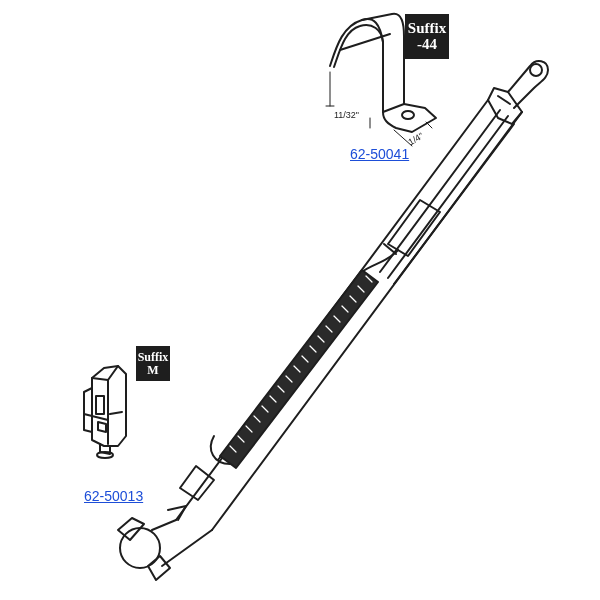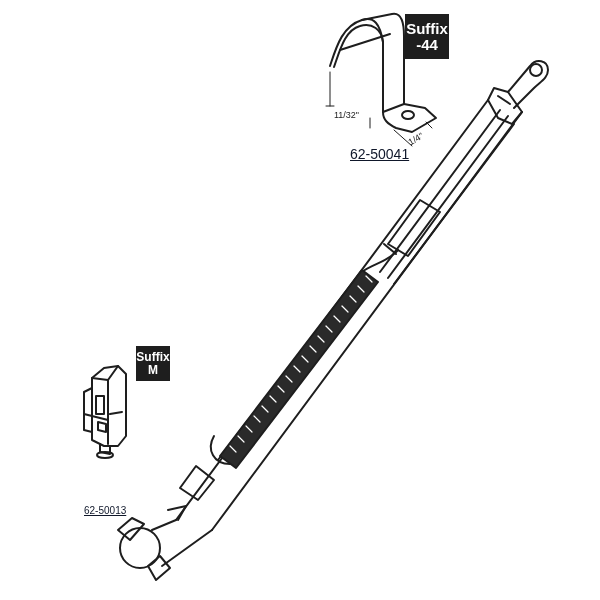--- a/index.html
+++ b/index.html
@@ -1,26 +1,26 @@
 <!DOCTYPE html>
 <html><head>
   <meta charset="utf-8">
   <style>
     html, body { margin: 0; padding: 0; background: #ffffff; }
     body { width: 600px; height: 600px; position: relative; overflow: hidden; font-family: "Liberation Sans", sans-serif; }
     .badge {
       position: absolute; background: #1e1e1e; color: #ffffff;
-      font-family: Liberation Sans, sans-serif; font-weight: bold;
+      font-family: Liberation Serif, serif; font-weight: bold;
       text-align: center; line-height: 1.05;
       display: flex; flex-direction: column; justify-content: center; align-items: center;
     }
     .badge span { display: block; }
     .part-num {
       position: absolute; font-family: "Liberation Sans", sans-serif;
-      color: #0f172a; text-decoration: underline;
+      color: #1d4ed8; text-decoration: underline;
     }
     .dim { position: absolute; font-family: "Liberation Sans", sans-serif; font-size: 9px; color: #222; }
     svg.art { position: absolute; left: 0; top: 0; }
   </style>
 </head>
 <body>
 
 <svg class="art" width="600" height="600" viewBox="0 0 600 600" xmlns="http://www.w3.org/2000/svg">
   <g fill="none" stroke="#1e1e1e" stroke-width="2" stroke-linejoin="round" stroke-linecap="round">
 
@@ -126,13 +126,13 @@
 
 <div class="badge" style="left:136px; top:346px; width:34px; height:35px; font-size:12px;">
   <span>Suffix</span>
   <span>M</span>
 </div>
 
 <div class="dim" style="left:334px; top:110px;">11/32"</div>
 <div class="dim" style="left:408px; top:134px; transform:rotate(-30deg);">1/4"</div>
 
 <div class="part-num" style="left:350px; top:146px; font-size:14px;">62-50041</div>
-<div class="part-num" style="left:84px; top:488px; font-size:10px;margin-top:17px;">62-50013</div>
+<div class="part-num" style="left:84px; top:488px; font-size:14px;">62-50013</div>
 
 </body></html>

